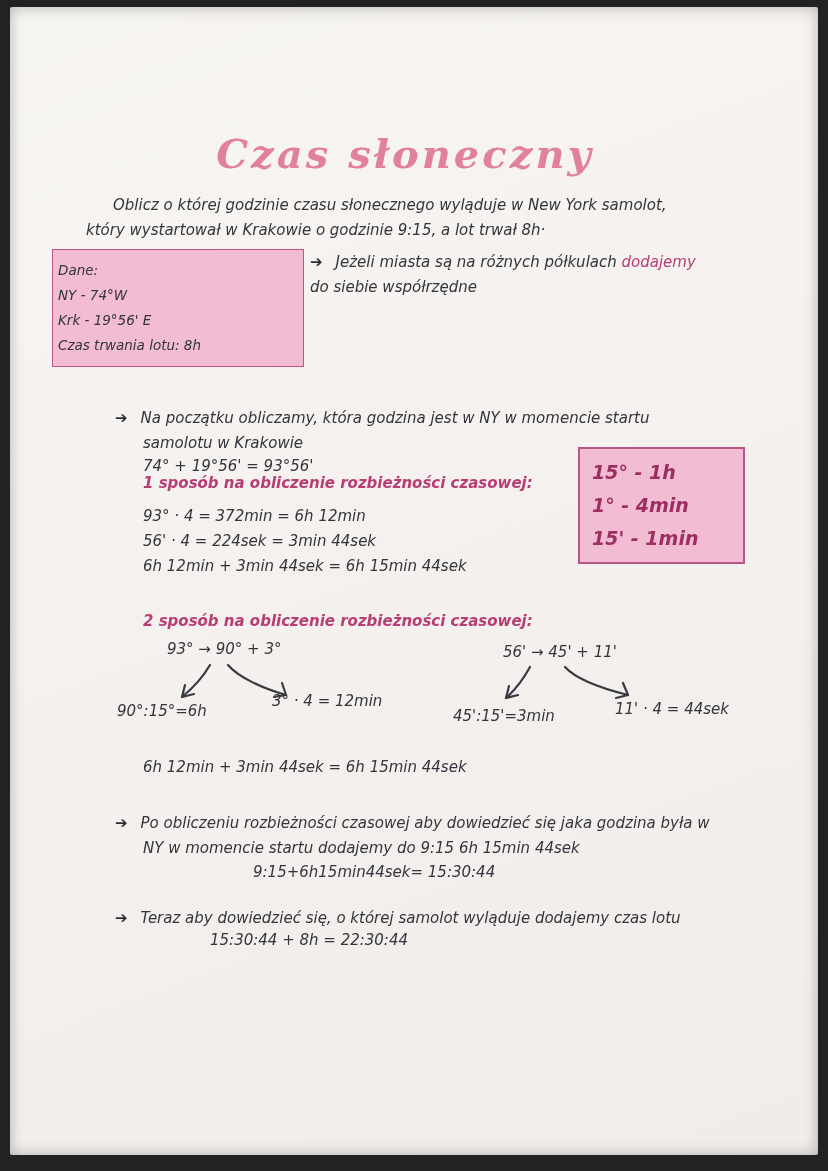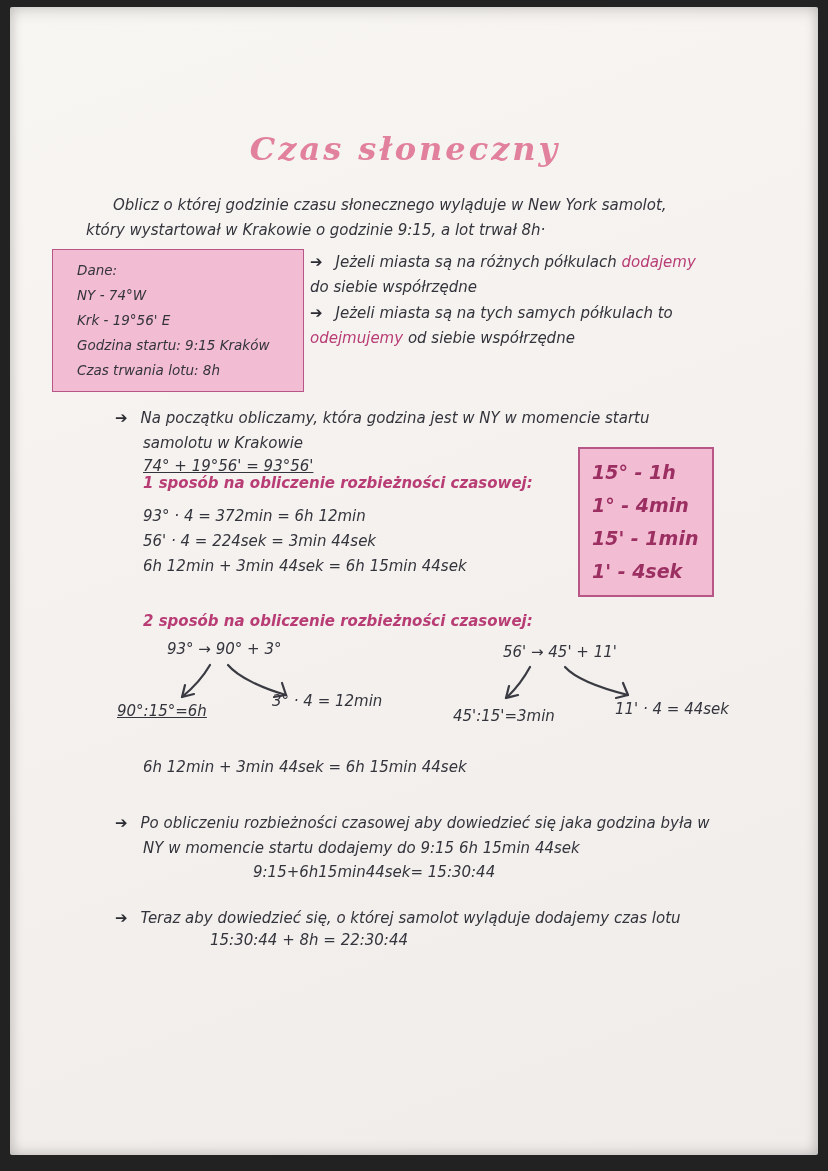--- a/index.html
+++ b/index.html
@@ -34,44 +34,44 @@
     font-style:italic;
     color:var(--ink);
     font-size:15px;
   }
   .abs{position:absolute;white-space:nowrap;}
   .title{
     position:absolute;left:0;right:18px;top:130px;
     text-align:center;
     font-family:"DejaVu Serif", serif;
     font-style:italic;font-weight:bold;
-    font-size:32px;letter-spacing:3px;
+    font-size:40px;letter-spacing:3px;
     color:var(--title-pink);
   }
   .accent{color:var(--accent);}
   .bold{font-weight:bold;}
   .bullet{
     display:inline-block;
     margin-right:13px;
     font-style:normal;
     font-size:15px;
     color:#2c2c33;
   }
   .pinkbox{
     background:var(--box-bg);
     border:2px solid var(--box-border);
   }
   .dane-box{
     left:52px;top:249px;width:252px;
-    padding:8px 24px;
+    padding:8px 5px;
     font-size:13.5px;line-height:25px;
     border-width:1.5px;
   }
   .conv-box{
-    left:578px;top:447px;width:136px;
+    left:578px;top:447px;width:167px;
     padding:7px 12px;
     font-size:19px;font-weight:bold;
     line-height:33px;
     color:var(--conv-text);
   }
   .rule{line-height:25px;}
   .indent{margin-left:28px;}
   svg.arrows path{stroke:#3a3a42;stroke-width:2.2;fill:none;stroke-linecap:round;}
 </style>
 </head>
@@ -84,63 +84,57 @@
 
     <div class="title">Czas słoneczny</div>
 
     <div class="abs" style="left:113px;top:196px;font-style:italic;">Oblicz o której godzinie czasu słonecznego wyląduje w New York samolot,</div>
     <div class="abs" style="left:86px;top:221px;">który wystartował w Krakowie o godzinie 9:15, a lot trwał 8h·</div>
 
     <div class="abs pinkbox dane-box">
       <div>Dane:</div>
       <div>NY - 74°W</div>
       <div>Krk - 19°56' E</div>
-      <div>Godzina startu: 9:15 Kraków</div>
       <div>Czas trwania lotu: 8h</div>
     </div>
 
     <div class="abs rule" style="left:310px;top:250px;">
       <span class="bullet">➔</span><span>Jeżeli miasta są na różnych półkulach</span>&nbsp;<span class="accent">dodajemy</span><br>
       <span>do siebie współrzędne</span>
     </div>
 
-    <div class="abs rule" style="left:310px;top:301px;">
-      <span class="bullet">➔</span><span>Jeżeli miasta są na tych samych półkulach to</span><br>
-      <span class="accent">odejmujemy</span>&nbsp;<span>od siebie współrzędne</span>
-    </div>
 
     <div class="abs rule" style="left:115px;top:406px;">
       <span class="bullet">➔</span><span>Na początku obliczamy, która godzina jest w NY w momencie startu</span><br>
       <span class="indent">samolotu w Krakowie</span>
     </div>
 
-    <div class="abs" style="left:143px;top:457px;text-decoration:underline;">74° + 19°56' = 93°56'</div>
+    <div class="abs" style="left:143px;top:457px;">74° + 19°56' = 93°56'</div>
     <div class="abs accent bold" style="left:143px;top:474px;">1 sposób na obliczenie rozbieżności czasowej:</div>
     <div class="abs" style="left:143px;top:507px;">93° · 4 = 372min = 6h 12min</div>
     <div class="abs" style="left:143px;top:532px;">56' · 4 = 224sek = 3min 44sek</div>
     <div class="abs" style="left:143px;top:557px;">6h 12min + 3min 44sek = 6h 15min 44sek</div>
 
     <div class="abs pinkbox conv-box">
       <div>15° - 1h</div>
       <div>1° - 4min</div>
       <div>15' - 1min</div>
-      <div>1' - 4sek</div>
     </div>
 
     <div class="abs accent bold" style="left:143px;top:612px;">2 sposób na obliczenie rozbieżności czasowej:</div>
     <div class="abs" style="left:167px;top:640px;text-align:right;">93° → 90° + 3°</div>
 
     <svg class="abs arrows" style="left:158px;top:662px;" width="182" height="44" viewBox="0 0 182 44">
       <path d="M52,3 C45,15 35,26 24,35"></path>
       <path d="M24,35 l3,-12 M24,35 l12,-3"></path>
       <path d="M70,3 C80,15 104,26 128,33"></path>
       <path d="M128,33 l-12,2 M128,33 l-4,-12"></path>
     </svg>
 
-    <div class="abs" style="left:117px;top:702px;text-decoration:underline;">90°:15°=6h</div>
+    <div class="abs" style="left:117px;top:702px;">90°:15°=6h</div>
     <div class="abs" style="left:272px;top:692px;">3° · 4 = 12min</div>
 
     <div class="abs" style="left:503px;top:643px;">56' → 45' + 11'</div>
 
     <svg class="abs arrows" style="left:470px;top:664px;" width="200" height="42" viewBox="0 0 200 42">
       <path d="M60,3 C54,14 46,25 36,34"></path>
       <path d="M36,34 l3,-12 M36,34 l12,-3"></path>
       <path d="M95,3 C105,14 130,24 158,31"></path>
       <path d="M158,31 l-12,3 M158,31 l-5,-12"></path>
     </svg>

